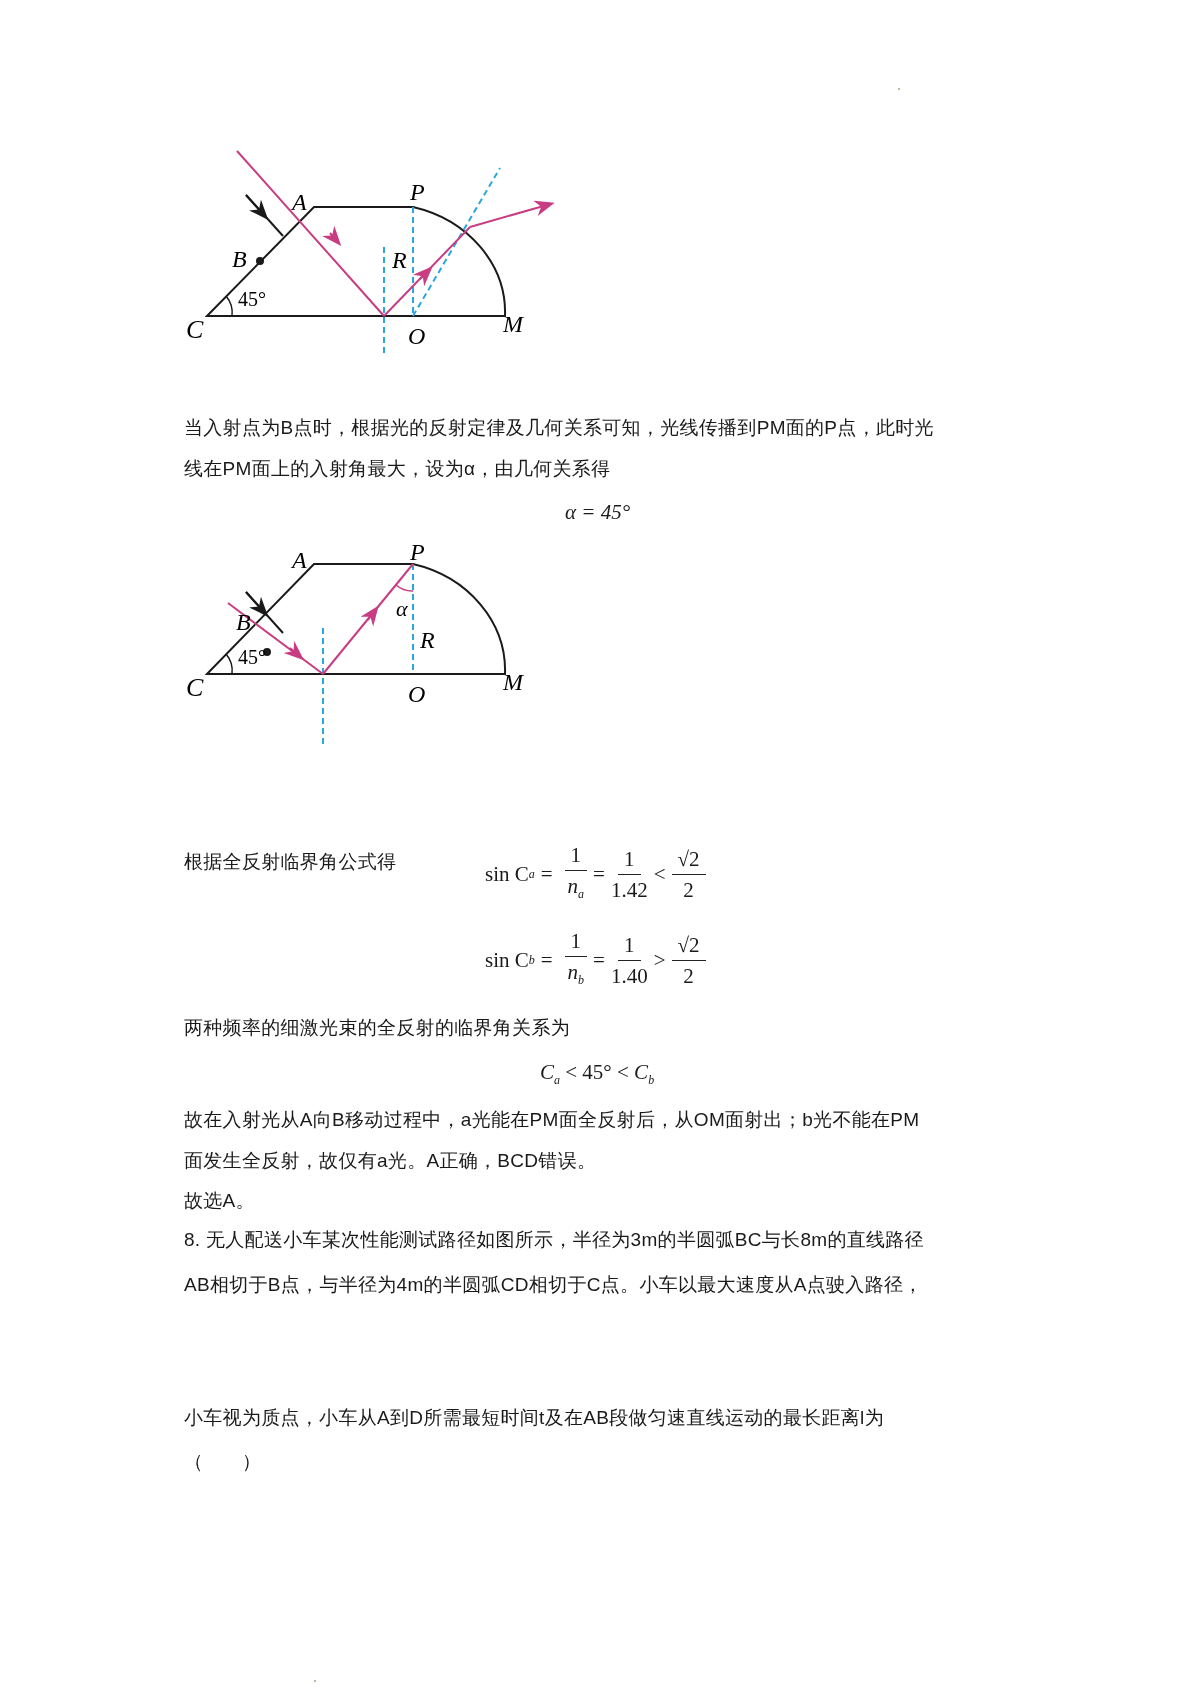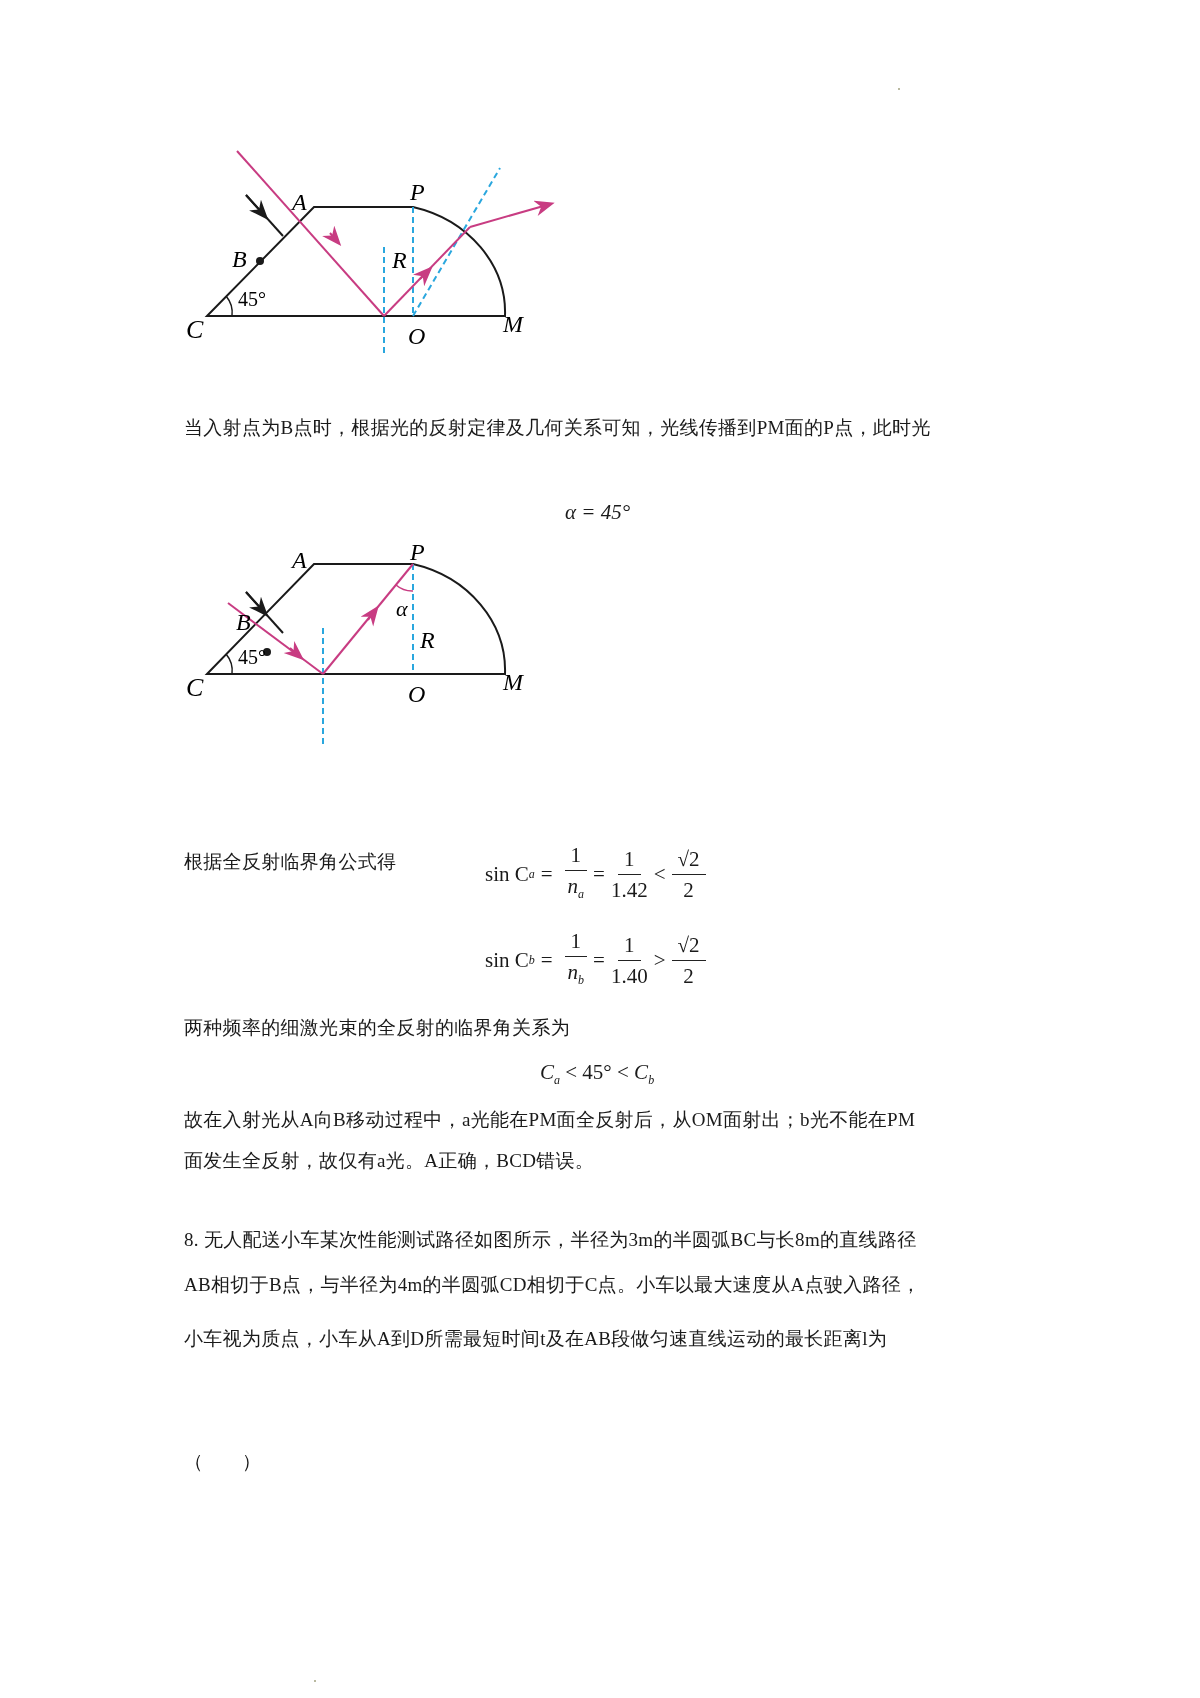--- a/index.html
+++ b/index.html
@@ -1,21 +1,21 @@
 <!DOCTYPE html>
 <html><head>
 <meta charset="utf-8">
 <style>
   html, body { margin: 0; padding: 0; background: #ffffff; }
   body { width: 1200px; height: 1698px; position: relative; overflow: hidden;
          font-family: "DejaVu Serif", "Liberation Serif", serif; color: #1a1a1a; }
   .page { position: absolute; left: 0; top: 0; width: 1200px; height: 1698px; }
   .fig { position: absolute; }
   .para { position: absolute; left: 184px; width: 840px; font-size: 19px; line-height: 36px;
-          font-family: Liberation Serif, serif; letter-spacing: 0.3px; }
+          font-family: Liberation Sans, sans-serif; letter-spacing: 0.3px; }
   .eq { position: absolute; font-family: Liberation Serif, serif; font-size: 21px; }
   .frac { display: inline-flex; flex-direction: column; align-items: center; vertical-align: middle; margin: 0 6px; }
   .frac .num { padding: 0 6px 2px 6px; border-bottom: 1.5px solid #222; line-height: 26px; }
   .frac .den { padding-top: 2px; line-height: 26px; }
   sub { font-size: 12px; font-style: italic; }
   .dot { position: absolute; width: 2px; height: 2px; background: #b9b9a0; }
 </style>
 </head>
 <body>
 
@@ -53,20 +53,21 @@
     <text x="240" y="70" font-family="Liberation Serif, serif" font-style="italic" font-size="24">P</text>
     <text x="62" y="137" font-family="Liberation Serif, serif" font-style="italic" font-size="24">B</text>
     <text x="222" y="138" font-family="Liberation Serif, serif" font-style="italic" font-size="24">R</text>
     <text x="68" y="176" font-family="Liberation Serif, serif" font-size="20">45°</text>
     <text x="16" y="208" font-family="Liberation Serif, serif" font-style="italic" font-size="26">C</text>
     <text x="238" y="214" font-family="Liberation Serif, serif" font-style="italic" font-size="24">O</text>
     <text x="333" y="202" font-family="Liberation Serif, serif" font-style="italic" font-size="24">M</text>
   </svg>
 
   <div class="para" style="top:410px;">当入射点为B点时，根据光的反射定律及几何关系可知，光线传播到PM面的P点，此时光</div>
+  <div class="para" style="top:451px;">线在PM面上的入射角最大，设为α，由几何关系得</div>
 
   <div class="eq" style="left:565px;top:500px;font-style:italic;">α = 45°</div>
 
   <svg class="fig" style="left:170px;top:540px;" width="400" height="210" viewBox="0 0 400 210">
     <path d="M37,134 L144,24 L243,24 A123,110 0 0 1 335,134 Z" fill="none" stroke="#1a1a1a" stroke-width="2"></path>
     <line x1="153" y1="88" x2="153" y2="205" stroke="#2aa7de" stroke-width="2" stroke-dasharray="6,4"></line>
     <line x1="243" y1="24" x2="243" y2="134" stroke="#2aa7de" stroke-width="2" stroke-dasharray="6,4"></line>
     <line x1="58" y1="63" x2="153" y2="134" stroke="#c83c82" stroke-width="2"></line>
     <line x1="120" y1="108" x2="128" y2="115" stroke="#c83c82" stroke-width="2" marker-end="url(#arP)"></line>
     <line x1="153" y1="134" x2="243" y2="24" stroke="#c83c82" stroke-width="2"></line>
@@ -132,20 +133,21 @@
   <div class="para" style="top:1010px;">两种频率的细激光束的全反射的临界角关系为</div>
 
   <div class="eq" style="left:540px;top:1060px;">
     <i>C</i><sub>a</sub>
     <span>&lt; 45° &lt;</span>
     <i>C</i><sub>b</sub>
   </div>
 
   <div class="para" style="top:1143px;">面发生全反射，故仅有a光。A正确，BCD错误。</div>
   <div class="para" style="top:1102px;">故在入射光从A向B移动过程中，a光能在PM面全反射后，从OM面射出；b光不能在PM</div>
+  <div class="para" style="top:1183px;">故选A。</div>
 
   <div class="para" style="top:1222px;">8. 无人配送小车某次性能测试路径如图所示，半径为3m的半圆弧BC与长8m的直线路径</div>
   <div class="para" style="top:1267px;">AB相切于B点，与半径为4m的半圆弧CD相切于C点。小车以最大速度从A点驶入路径，</div>
-  <div class="para" style="top:1321px;">小车视为质点，小车从A到D所需最短时间t及在AB段做匀速直线运动的最长距离l为</div>
+  <div class="para" style="top:1400px;">小车视为质点，小车从A到D所需最短时间t及在AB段做匀速直线运动的最长距离l为</div>
   <div class="para" style="top:1444px;">（　　）</div>
 
   <div class="dot" style="left:314px;top:1680px;"></div>
 </div>
 
 </body></html>

